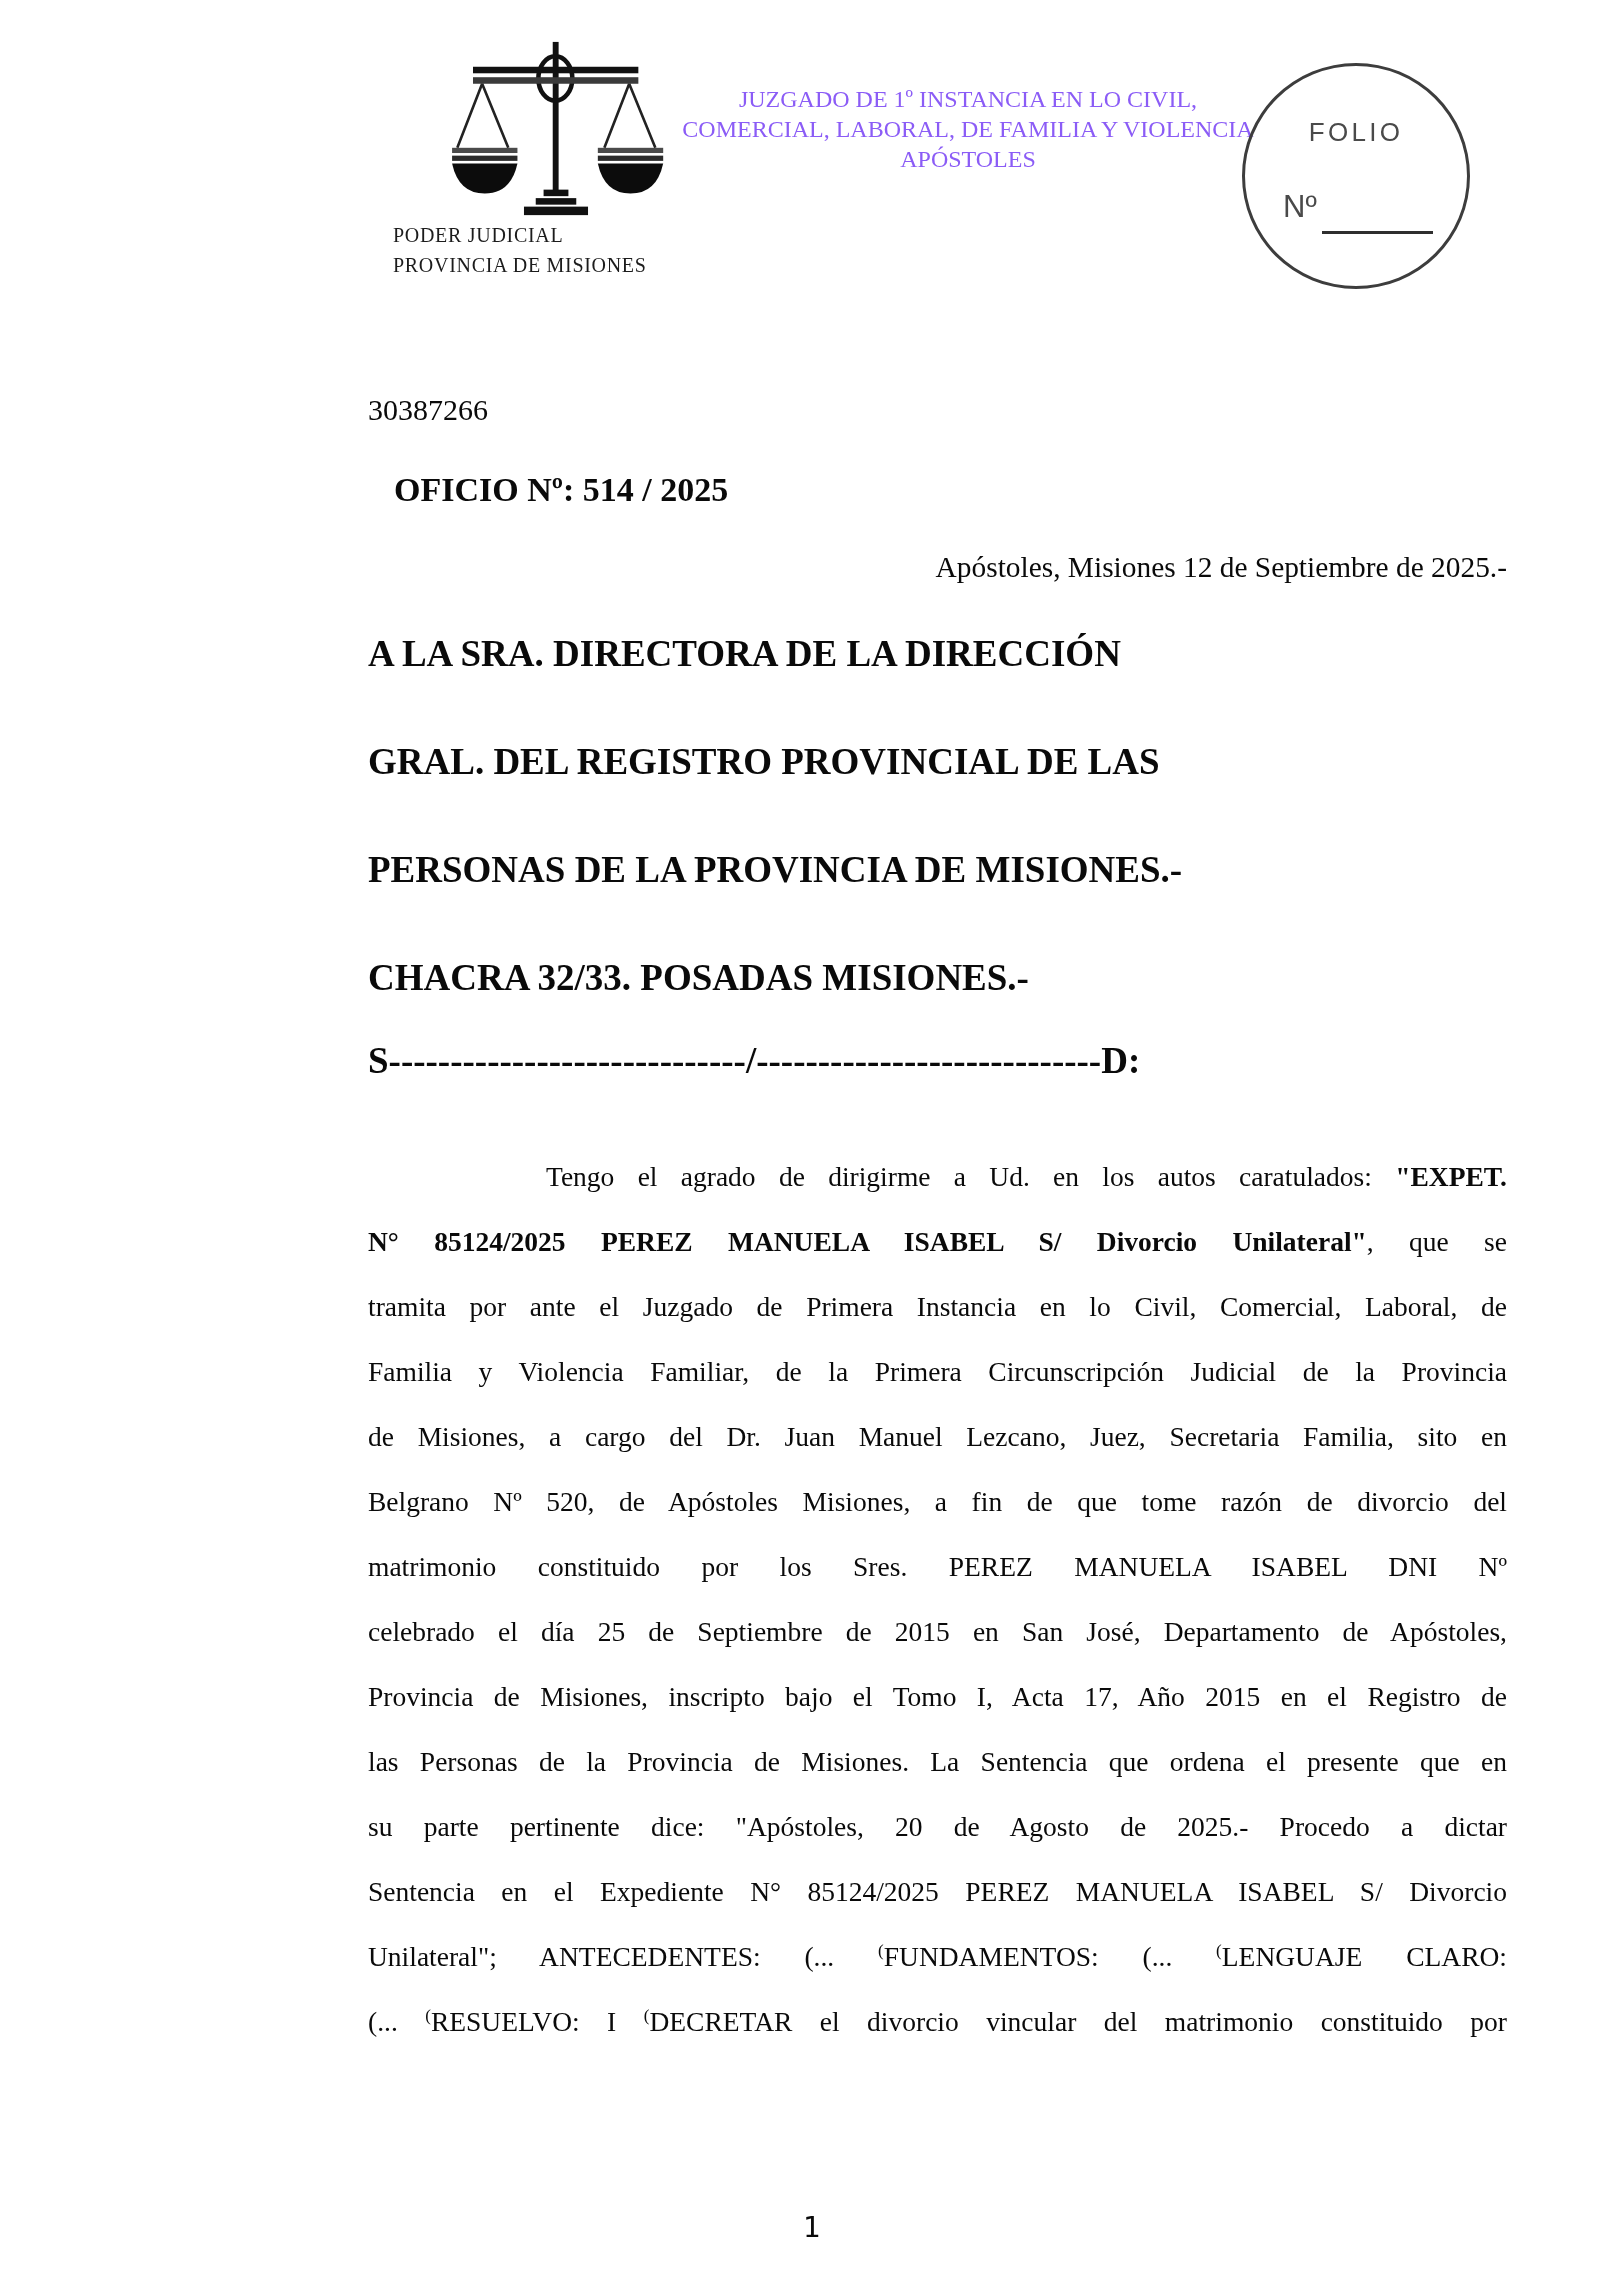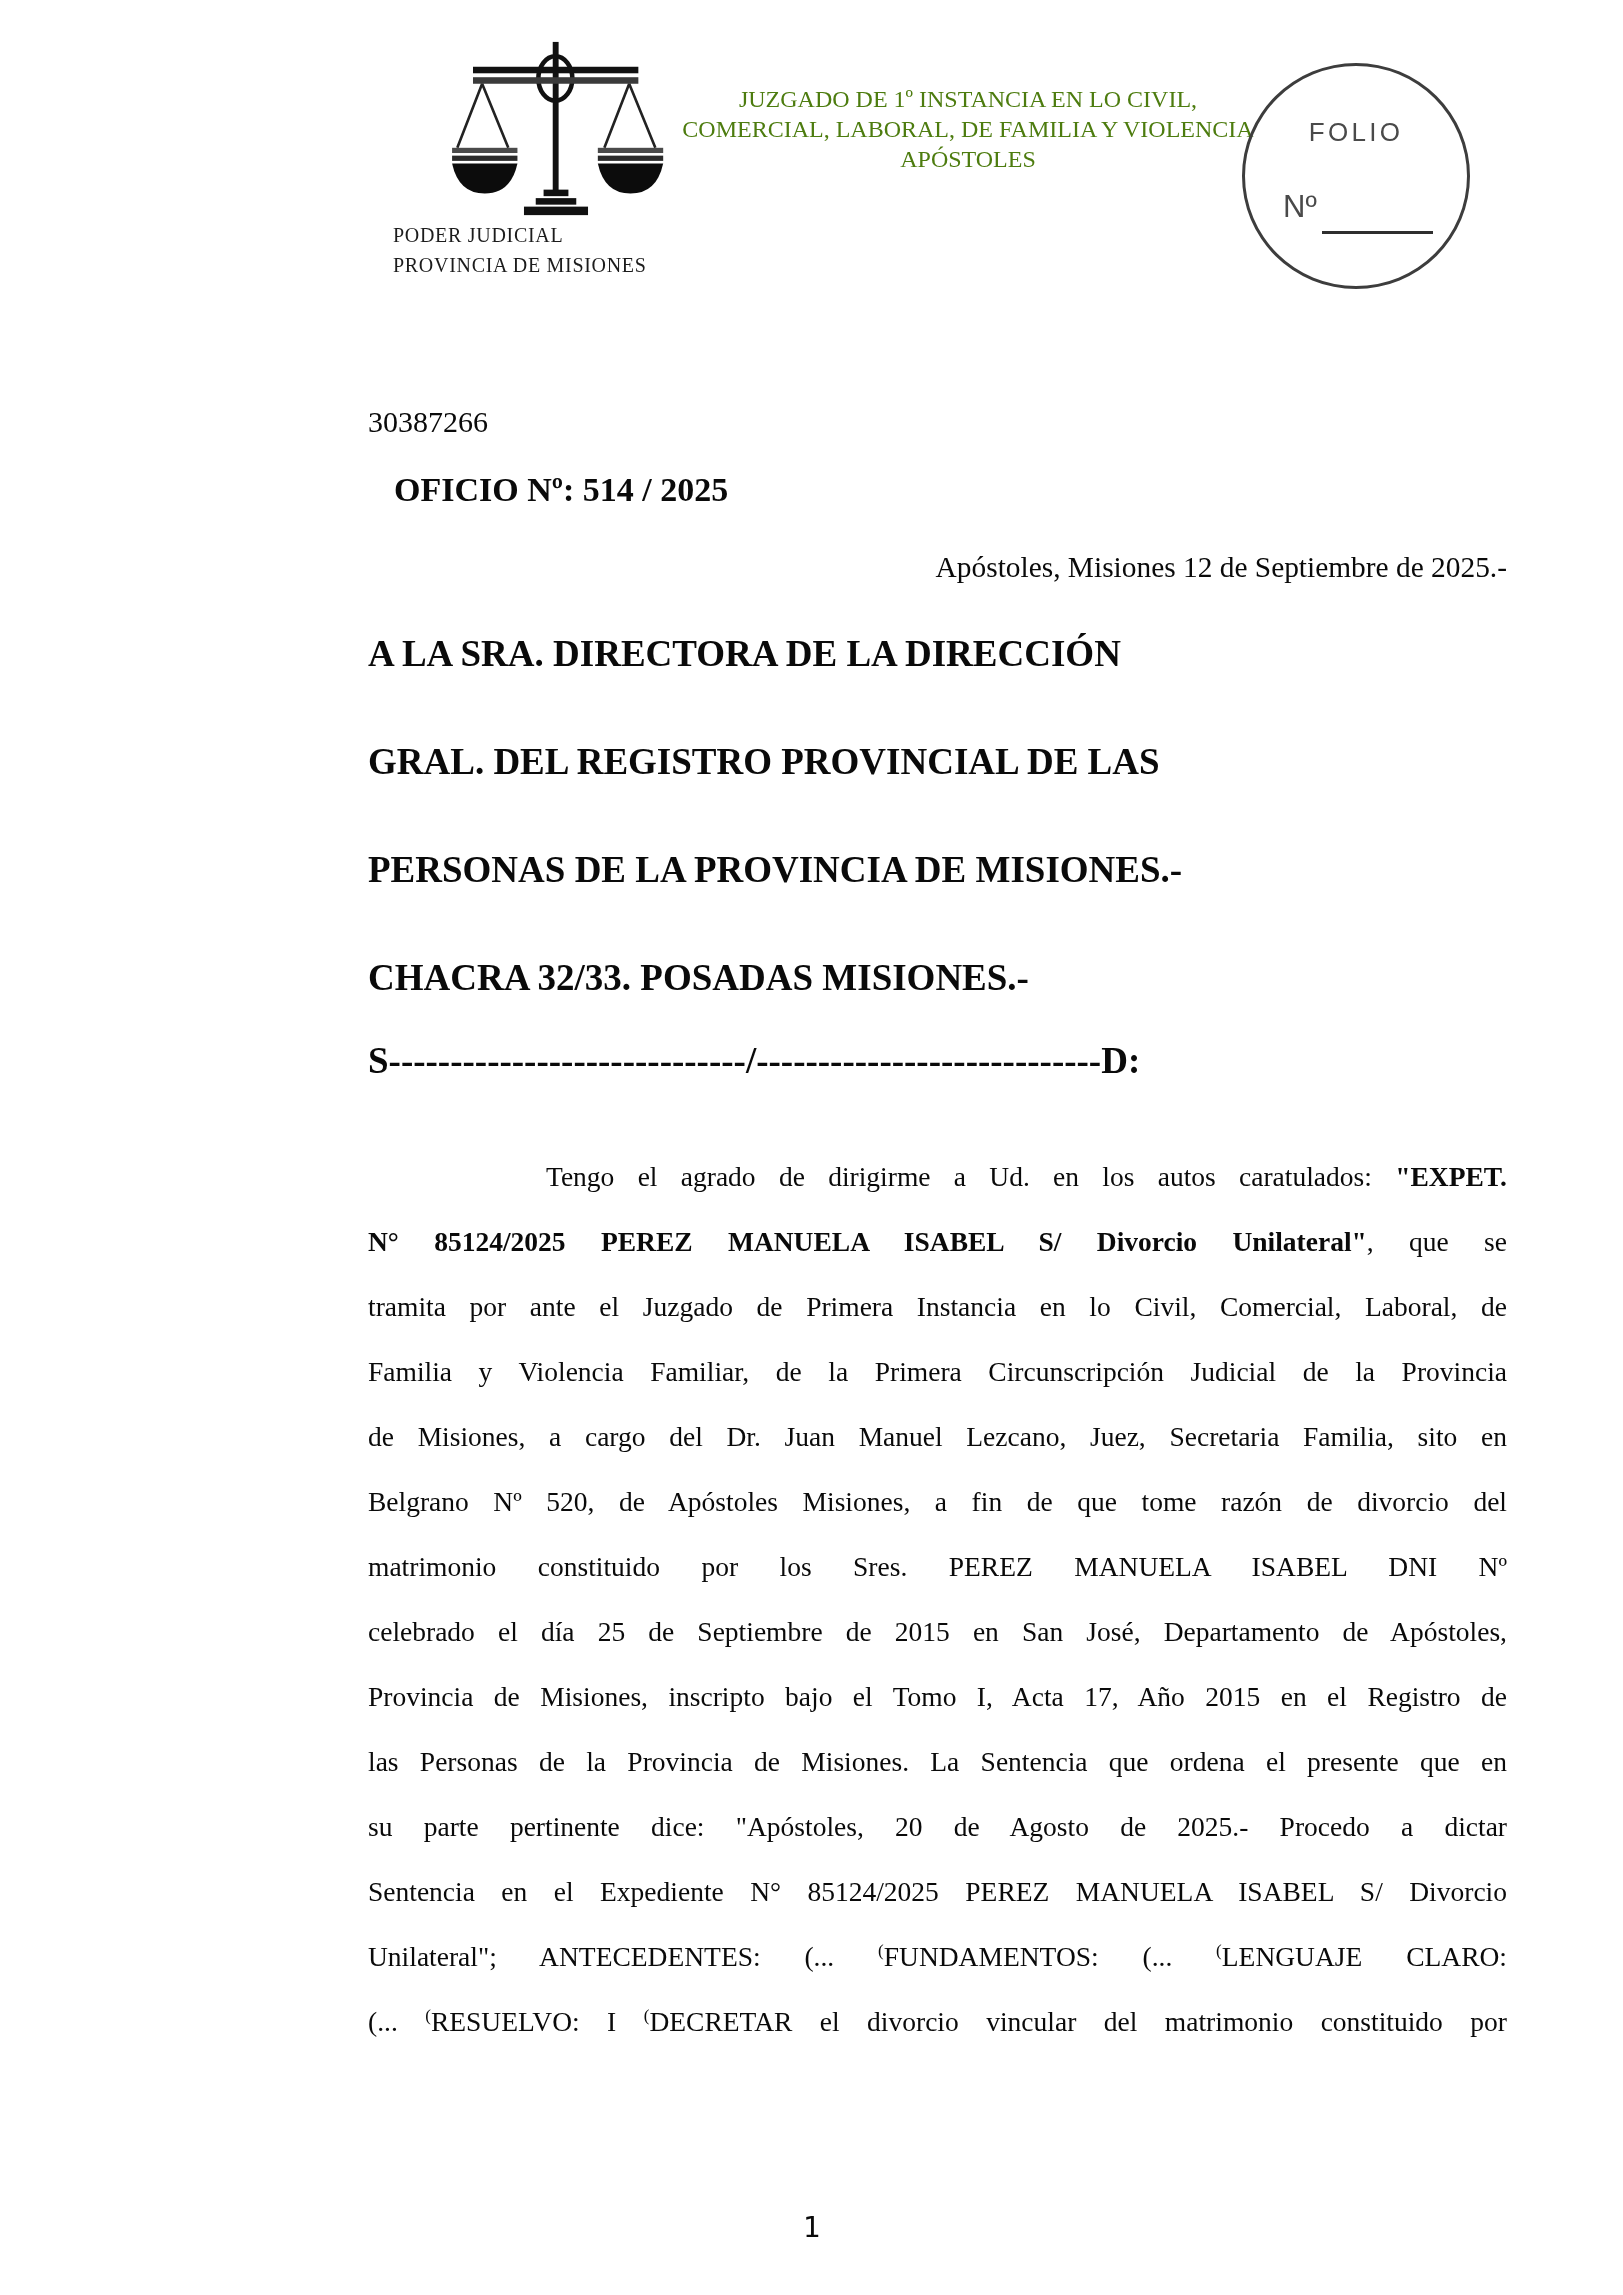--- a/index.html
+++ b/index.html
@@ -9,34 +9,34 @@
     font-family:"Liberation Serif","DejaVu Serif",serif;
     position:relative;overflow:hidden;
   }
   .abs{position:absolute;}
 
   
   #logo{left:448px;top:38px;width:216px;height:183px;}
   #logo-caption{left:393px;top:220px;width:327px;text-align:left;
     font-size:20px;line-height:30px;color:#1c1c1c;letter-spacing:0.7px;}
   #court-title{left:667px;top:84px;width:602px;text-align:center;
-    font-size:24px;line-height:30px;color:#4d7c0f;}
+    font-size:24px;line-height:30px;color:#8b5cf6;}
 
   
   #folio-stamp{left:1242px;top:63px;width:228px;height:226px;
     border:3.3px solid #3d3d3d;border-radius:50%;box-sizing:border-box;
     font-family:"Liberation Sans","DejaVu Sans",sans-serif;color:#4a4a4a;}
   #folio-label{position:absolute;top:51px;left:0;width:100%;text-align:center;
     font-size:26px;letter-spacing:3.3px;}
   #folio-no{position:absolute;top:123px;left:38px;font-size:31px;}
   #folio-line{position:absolute;top:165px;left:77px;width:111px;
     border-top:3.3px solid #2f2f2f;}
 
   
-  #ref-number{left:368px;top:405px;font-size:30px;}
+  #ref-number{left:368px;top:393px;font-size:30px;}
   #oficio-title{left:368px;top:471px;font-size:34px;font-weight:bold;margin-left:26px;}
   #date-line{left:368px;top:551px;width:1139px;text-align:right;font-size:29.4px;}
   #recipient{left:368px;top:632px;font-size:37px;font-weight:bold;}
   #recipient > div{margin-bottom:65px;white-space:nowrap;}
   #salutation{left:368px;top:1039px;font-size:37px;font-weight:bold;white-space:nowrap;}
 
   #body-paragraph{left:368px;top:1144px;width:1139px;font-size:27.5px;}
   #body-paragraph .pline{
     line-height:65px;height:65px;
     text-align:justify;text-align-last:justify;-moz-text-align-last:justify;

